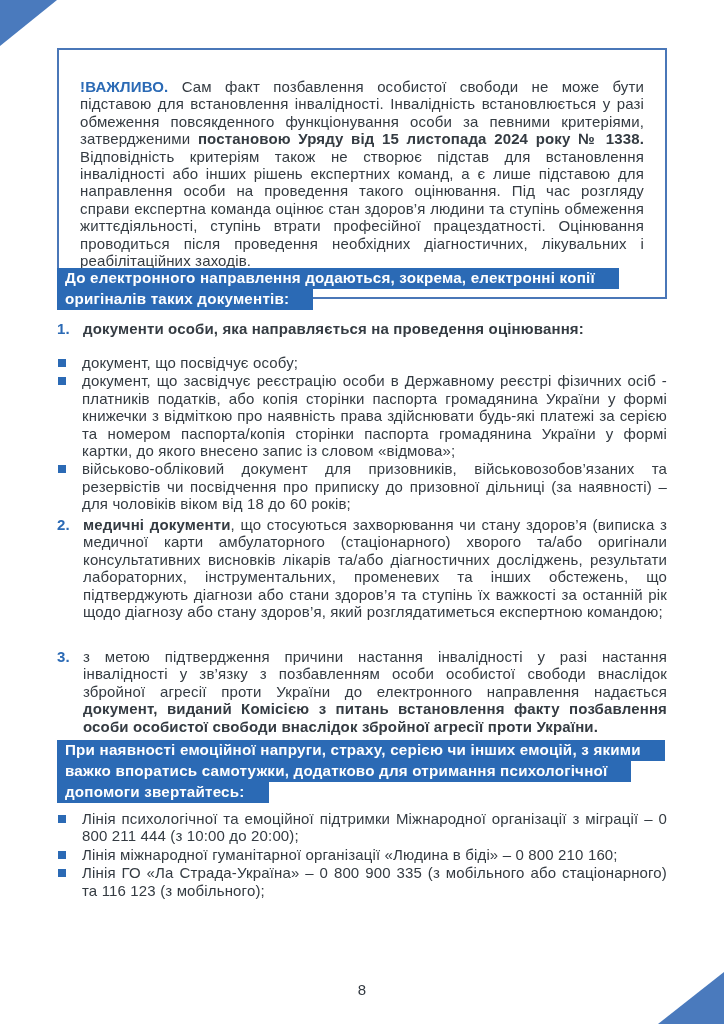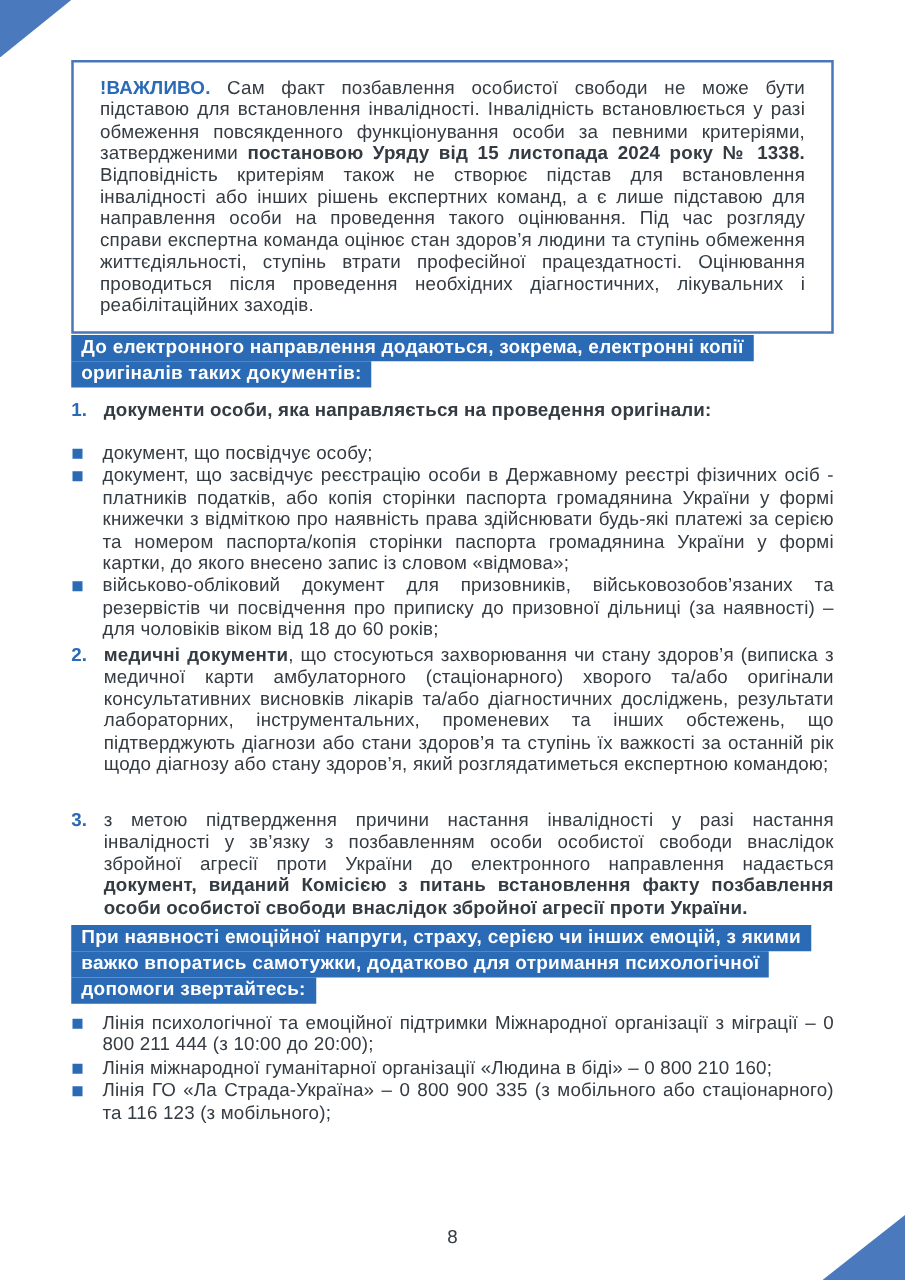--- a/index.html
+++ b/index.html
@@ -21,35 +21,35 @@
   .abs{position:absolute;left:57px;width:610px;}
   
   .corner-tl{position:absolute;left:0;top:0;width:57px;height:46px;background:var(--corner);
     clip-path:polygon(0 0,100% 0,0 100%);}
   .corner-br{position:absolute;right:0;bottom:0;width:66px;height:52px;background:var(--corner);
     clip-path:polygon(100% 0,100% 100%,0 100%);}
   
   .important-box{
     top:48px;min-height:204px;box-sizing:border-box;
     border:2px solid var(--border);
-    padding:12px 21px;
+    padding:28px 21px;
     text-align:justify;
   }
   .seg-normal{font-weight:normal;}
   .seg-bold{font-weight:bold;}
   .seg-label{font-weight:bold;color:var(--accent);}
   
   .heading1{top:268px;}
   .heading2{top:740px;}
   .hl-row{display:block;}
   .hl{
     display:inline-block;
     background:var(--accent);color:#ffffff;
     font-weight:bold;font-size:15.2px;line-height:16px;
-    padding:2px 8px 3px 8px;letter-spacing:0.2px;
+    padding:2px 24px 3px 8px;letter-spacing:0.2px;
   }
   
   .num-item{text-align:justify;}
   .item1{top:320px;}
   .item2{top:516px;}
   .item3{top:648px;}
   .num{position:absolute;left:0;top:0;font-weight:bold;color:var(--accent);}
   .num-body{margin-left:26px;text-align:justify;}
   
   .bullets1{top:354px;}
@@ -70,21 +70,21 @@
 
   <div class="abs important-box"><span class="seg-label">!ВАЖЛИВО.</span><span class="seg-normal"> Сам факт позбавлення особистої свободи не може бути підставою для встановлення інвалідності. Інвалідність встановлюється у разі обмеження повсякденного функціонування особи за певними критеріями, затвердженими </span><span class="seg-bold">постановою Уряду від 15 листопада 2024 року № 1338.</span><span class="seg-normal"> Відповідність критеріям також не створює підстав для встановлення інвалідності або інших рішень експертних команд, а є лише підставою для направлення особи на проведення такого оцінювання. Під час розгляду справи експертна команда оцінює стан здоров’я людини та ступінь обмеження життєдіяльності, ступінь втрати професійної працездатності. Оцінювання проводиться після проведення необхідних діагностичних, лікувальних і реабілітаційних заходів.</span></div>
 
   <div class="abs heading1">
       <div class="hl-row"><span class="hl">До електронного направлення додаються, зокрема, електронні копії</span></div>
       <div class="hl-row"><span class="hl">оригіналів таких документів:</span></div>
     </div>
 
   <div class="abs num-item item1">
       <span class="num">1.</span>
-      <div class="num-body"><span class="seg-bold">документи особи, яка направляється на проведення оригінали:</span></div>
+      <div class="num-body"><span class="seg-bold">документи особи, яка направляється на проведення оцінювання:</span></div>
     </div>
 
   <div class="abs bullets1">
       <div class="b-row">
         <span class="sq"></span>
         <div class="b-body"><span class="seg-normal">документ, що посвідчує особу;</span></div>
       </div>
       <div class="b-row">
         <span class="sq"></span>
         <div class="b-body"><span class="seg-normal">документ, що засвідчує реєстрацію особи в Державному реєстрі фізичних осіб - платників податків, або копія сторінки паспорта громадянина України у формі книжечки з відміткою про наявність права здійснювати будь-які платежі за серією та номером паспорта/копія сторінки паспорта громадянина України у формі картки, до якого внесено запис із словом «відмова»;</span></div>

